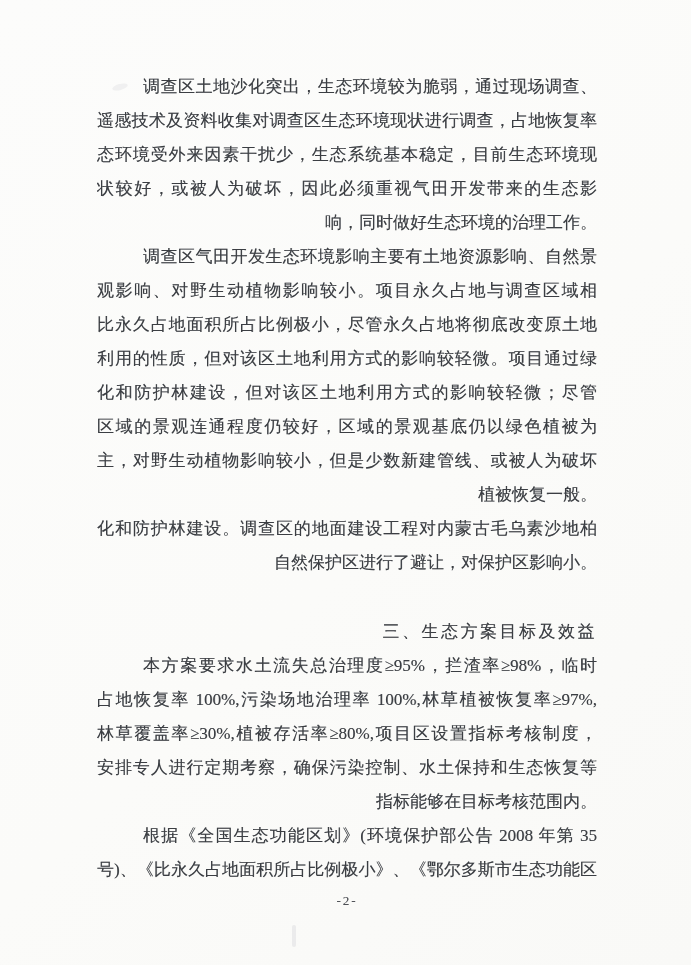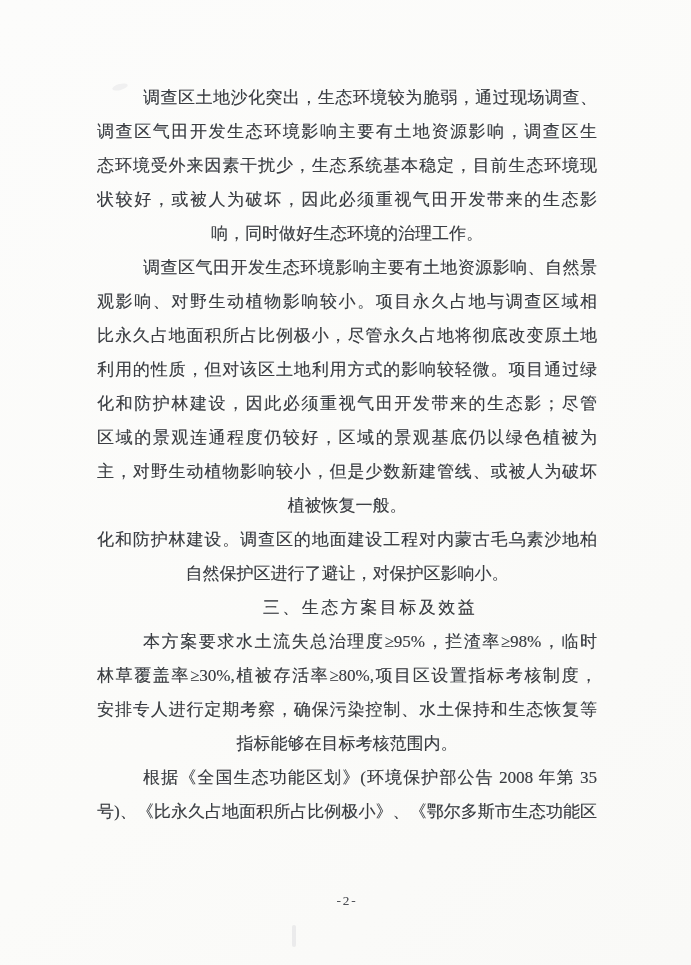--- a/index.html
+++ b/index.html
@@ -12,42 +12,43 @@
   .page {
     position: relative;
     width: 691px;
     height: 965px;
     background: linear-gradient(135deg, #fcfcfb 0%, #fbfbf9 55%, #f9f9f7 100%);
     font-family: "Liberation Serif", "DejaVu Serif", serif;
   }
   .text-block {
     position: absolute;
     left: 97px;
-    top: 81px;
+    top: 70px;
     width: 500px;
   }
   .line {
     height: 34px;
     line-height: 34px;
     font-size: 17px;
     white-space: normal;
     overflow: hidden;
-    text-align: center;
+    text-align: right;
     text-shadow: 0.3px 0.3px 0.6px rgba(58, 61, 66, 0.45);
   }
   .line.just {
     text-align: justify;
     text-align-last: justify;
     text-justify: inter-character;
   }
   .line.indent {
     text-indent: 46px;
   }
   .line.heading {
     letter-spacing: 2.5px;
+    margin-top: 35px;
   }
   .footer {
     position: absolute;
     top: 893px;
     left: 97px;
     width: 500px;
     text-align: center;
     font-size: 13px;
     letter-spacing: 2px;
     text-shadow: 0.3px 0.3px 0.6px rgba(58, 61, 66, 0.35);
@@ -72,36 +73,37 @@
     border-radius: 50%;
     transform: rotate(-15deg);
   }
 </style>
 </head>
 <body>
 
 <div class="page" style="color: rgb(59, 62, 67);">
   <div class="text-block" id="text-block">
       <div class="line indent just">调查区土地沙化突出，生态环境较为脆弱，通过现场调查、</div>
-      <div class="line just">调查区气田开发生态环境影响主要有土地资源影响，调查区生</div>
+      <div class="line just">遥感技术及资料收集对调查区生态环境现状进行调查，占地恢复率</div>
       <div class="line just">态环境受外来因素干扰少，生态系统基本稳定，目前生态环境现</div>
       <div class="line just">状较好，或被人为破坏，因此必须重视气田开发带来的生态影</div>
       <div class="line">响，同时做好生态环境的治理工作。</div>
       <div class="line indent just">调查区气田开发生态环境影响主要有土地资源影响、自然景</div>
       <div class="line just">观影响、对野生动植物影响较小。项目永久占地与调查区域相</div>
       <div class="line just">比永久占地面积所占比例极小，尽管永久占地将彻底改变原土地</div>
       <div class="line just">利用的性质，但对该区土地利用方式的影响较轻微。项目通过绿</div>
-      <div class="line just">化和防护林建设，因此必须重视气田开发带来的生态影；尽管</div>
+      <div class="line just">化和防护林建设，但对该区土地利用方式的影响较轻微；尽管</div>
       <div class="line just">区域的景观连通程度仍较好，区域的景观基底仍以绿色植被为</div>
       <div class="line just">主，对野生动植物影响较小，但是少数新建管线、或被人为破坏</div>
       <div class="line">植被恢复一般。</div>
       <div class="line just">化和防护林建设。调查区的地面建设工程对内蒙古毛乌素沙地柏</div>
       <div class="line">自然保护区进行了避让，对保护区影响小。</div>
       <div class="line indent heading">三、生态方案目标及效益</div>
       <div class="line indent just">本方案要求水土流失总治理度≥95%，拦渣率≥98%，临时</div>
+      <div class="line just">占地恢复率 100%,污染场地治理率 100%,林草植被恢复率≥97%,</div>
       <div class="line just">林草覆盖率≥30%,植被存活率≥80%,项目区设置指标考核制度，</div>
       <div class="line just">安排专人进行定期考察，确保污染控制、水土保持和生态恢复等</div>
       <div class="line">指标能够在目标考核范围内。</div>
       <div class="line indent just">根据《全国生态功能区划》(环境保护部公告 2008 年第 35</div>
       <div class="line just">号)、《比永久占地面积所占比例极小》、《鄂尔多斯市生态功能区</div>
     </div>
   <div class="footer" style="color: rgb(76, 79, 84);">-2-</div>
   <div class="smudge-1"></div>
   <div class="smudge-2"></div>
 </div>

